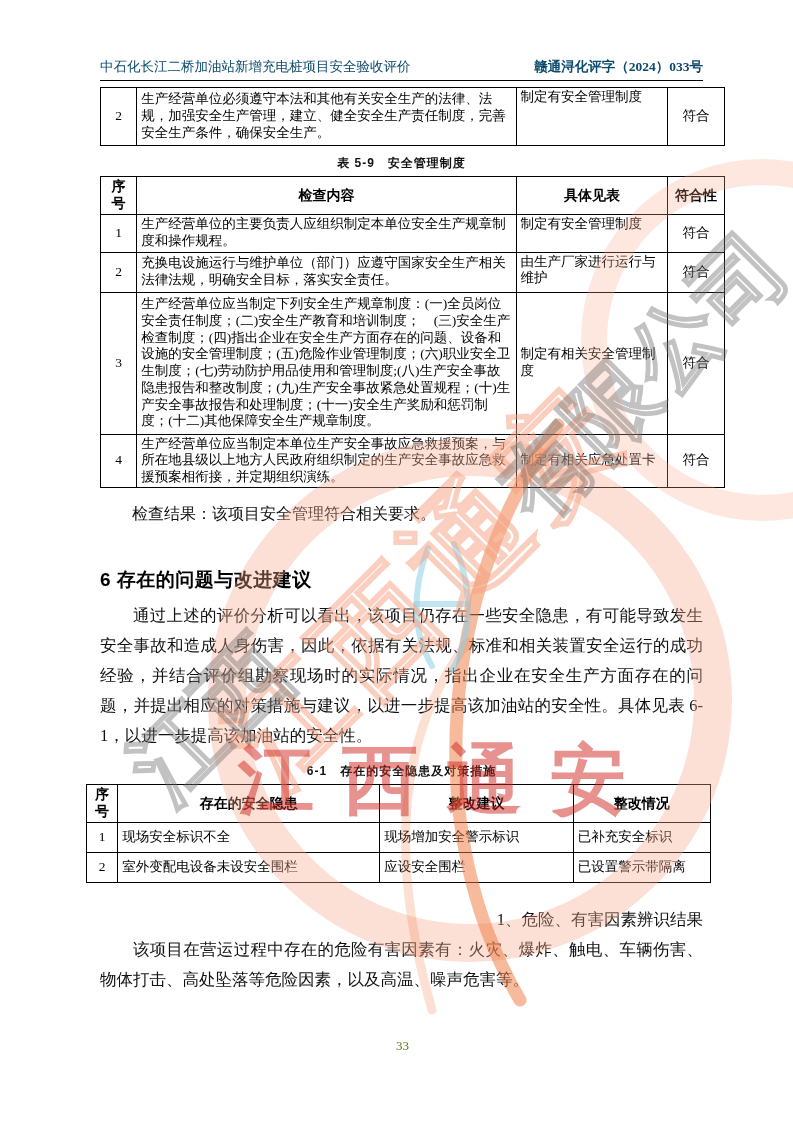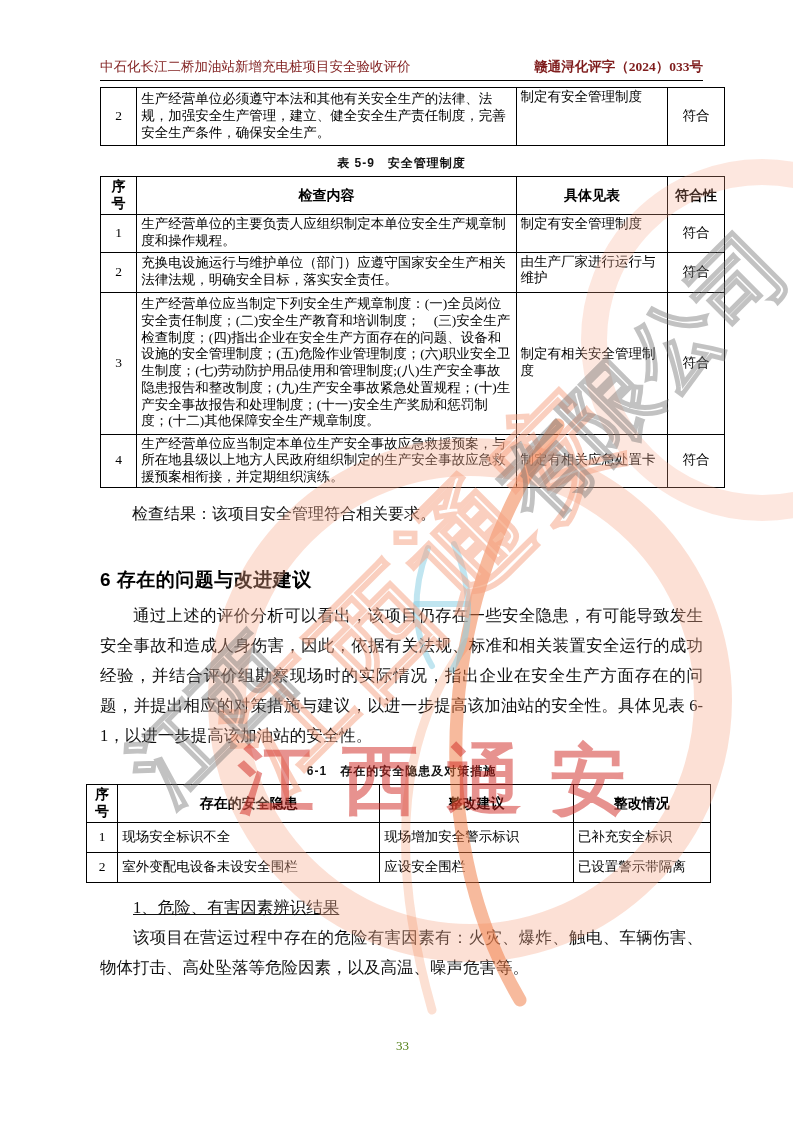--- a/index.html
+++ b/index.html
@@ -1,21 +1,21 @@
 <!DOCTYPE html>
 <html><head>
 <meta charset="utf-8">
 <style>
   html,body{margin:0;padding:0;background:#ffffff;}
   body{width:793px;height:1122px;font-family:"Liberation Serif","DejaVu Serif",serif;color:#111;}
   .page{position:relative;width:793px;height:1122px;overflow:hidden;background:#fff;}
 
   
   .hdr{display:flex;justify-content:space-between;align-items:flex-end;
-       margin:0 90px 0 100px;padding-top:58px;font-size:13.5px;color:#7f1d1d;}
+       margin:0 90px 0 100px;padding-top:58px;font-size:13.5px;color:#0c4a6e;}
   .hdr-right{font-weight:bold;}
   .hdr-rule{margin:4px 90px 0 100px;border-top:1.6px solid #000;height:0;}
 
   
   table.tbl{border-collapse:collapse;table-layout:fixed;width:625px;
             font-size:13.5px;line-height:1.24;color:#000;}
   table.tbl td{border:1.4px solid #000;padding:1px 4px;vertical-align:middle;
                overflow:hidden;word-break:break-all;margin-top:48px;}
   td.c-no,td.c-conf{text-align:center;}
   tr.head td{font-weight:bold;text-align:center;font-family:"Liberation Sans","DejaVu Sans",sans-serif;font-size:14px;}
@@ -25,21 +25,21 @@
 
   .caption{font-weight:bold;text-align:center;font-size:12px;margin:9px 90px 4px 100px;
            font-family:Liberation Sans, sans-serif;letter-spacing:1px;}
 
   .note{margin:16px 90px 0 100px;font-size:16px;text-indent:2em;}
 
   h2.sec{margin:42px 90px 0 100px;font-size:19px;font-weight:bold;color:#000000;
          font-family:"Liberation Sans","DejaVu Sans",sans-serif;letter-spacing:.5px;}
   .para{margin:8px 90px 0 100px;font-size:16.5px;line-height:30px;
         text-align:justify;text-indent:2em;}
-  .subline{margin-top:10px;text-align:left;text-decoration:underline;}
+  .subline{margin-top:22px;text-align:right;}
 
   .pagenum{position:absolute;left:12px;right:0;bottom:68px;text-align:center;
            font-size:13px;color:#4d7c0f;}
 
   
   .wm{position:absolute;inset:0;pointer-events:none;z-index:6;}
   .wm-circle{fill:none;stroke:rgba(247,168,138,0.36);}
   .wm-swoosh{fill:none;stroke:rgba(240,118,60,0.5);stroke-linecap:round;}
   .wm-cyan{fill:none;stroke:rgba(140,208,228,0.55);stroke-linecap:round;}
   text.wm-red{fill:rgba(208,38,32,0.5);font-weight:bold;

